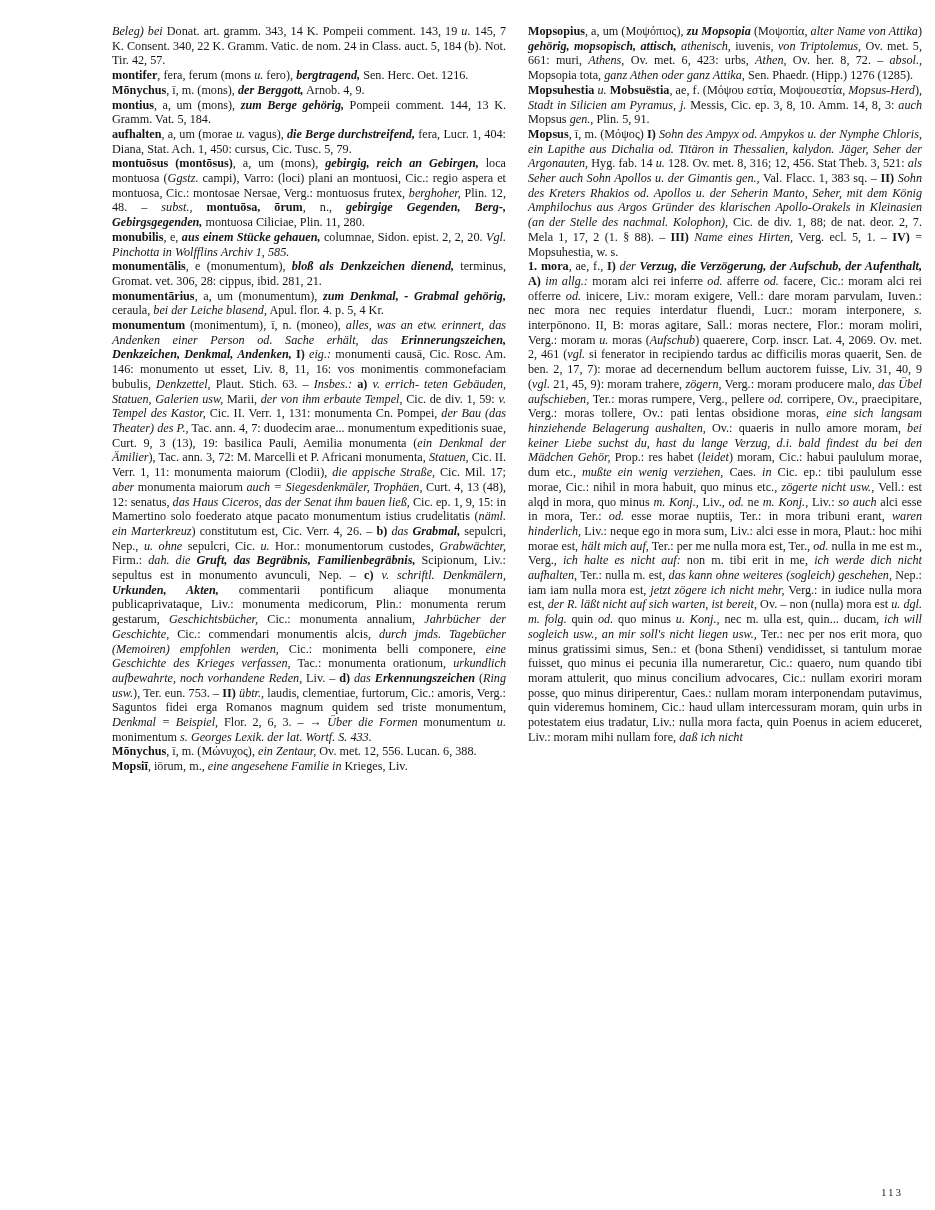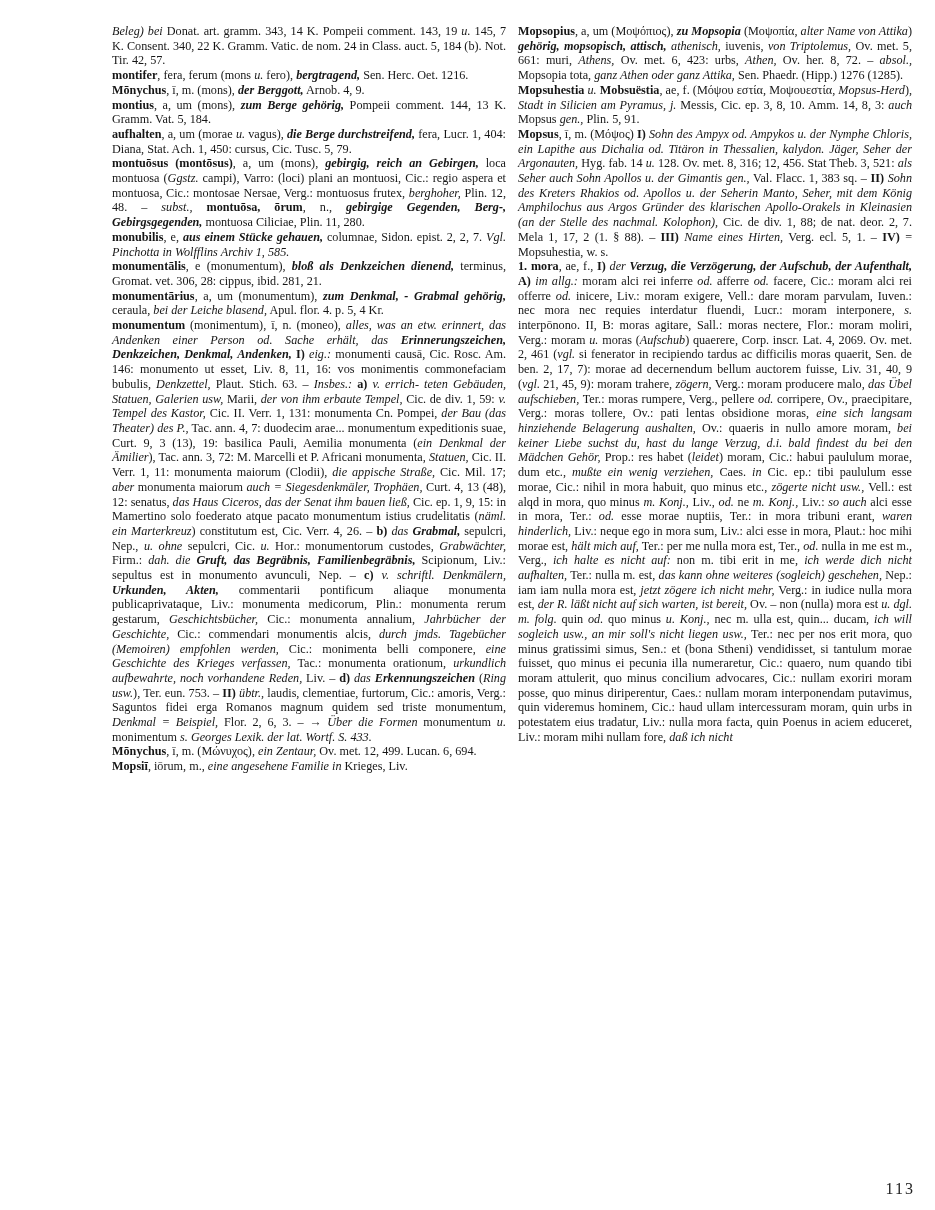--- a/index.html
+++ b/index.html
@@ -12,60 +12,60 @@
   .page{
     position:relative;
     width:935px;height:1210px;
     background:#ffffff;
     overflow:hidden;
   }
   .columns{
     position:absolute;
     top:24px;left:112px;
     display:flex;
-    gap:12px;
+    gap:22px;
   }
   .col{
     width:394px;
     text-align:justify;
     font-size:12.2px;
     line-height:14.7px;
     hyphens:auto;
   }
   p.entry{margin:0;padding:0;}
   .b{font-weight:bold;}
   .i{font-style:italic;}
   .bi{font-weight:bold;font-style:italic;}
   .page-number{
     position:absolute;
-    right:20px;
+    right:32px;
     bottom:12px;
-    font-size:16px;
+    font-size:11px;
     letter-spacing:2px;
     color:#222;
     margin-left:8px;
   }
 </style>
 </head>
 <body>
 
 <div class="page">
   <div class="columns">
     <div class="col">
         <p class="entry"><span class="i">Beleg) bei</span><span> Donat. art. gramm. 343, 14 K. Pompeii comment. 143, 19 </span><span class="i">u.</span><span> 145, 7 K. Consent. 340, 22 K. Gramm. Vatic. de nom. 24 in Class. auct. 5, 184 (b). Not. Tir. 42, 57.</span></p>
         <p class="entry"><span class="b">montifer</span><span>, fera, ferum (mons </span><span class="i">u.</span><span> fero), </span><span class="bi">bergtragend,</span><span> Sen. Herc. Oet. 1216.</span></p>
         <p class="entry"><span class="b">Mōnychus</span><span>, ī, m. (mons), </span><span class="bi">der Berggott,</span><span> Arnob. 4, 9.</span></p>
         <p class="entry"><span class="b">montius</span><span>, a, um (mons), </span><span class="bi">zum Berge gehörig,</span><span> Pompeii comment. 144, 13 K. Gramm. Vat. 5, 184.</span></p>
         <p class="entry"><span class="b">aufhalten</span><span>, a, um (morae </span><span class="i">u.</span><span> vagus), </span><span class="bi">die Berge durchstreifend,</span><span> fera, Lucr. 1, 404: Diana, Stat. Ach. 1, 450: cursus, Cic. Tusc. 5, 79.</span></p>
         <p class="entry"><span class="b">montuōsus (montōsus)</span><span>, a, um (mons), </span><span class="bi">gebirgig, reich an Gebirgen,</span><span> loca montuosa (</span><span class="i">Ggstz.</span><span> campi), Varro: (loci) plani an montuosi, Cic.: regio aspera et montuosa, Cic.: montosae Nersae, Verg.: montuosus frutex, </span><span class="i">berghoher,</span><span> Plin. 12, 48. – </span><span class="i">subst.,</span><span> </span><span class="b">montuōsa, ōrum</span><span>, n., </span><span class="bi">gebirgige Gegenden, Berg-, Gebirgsgegenden,</span><span> montuosa Ciliciae, Plin. 11, 280.</span></p>
-        <p class="entry"><span class="b">monubilis</span><span>, e, </span><span class="bi">aus einem Stücke gehauen,</span><span> columnae, Sidon. epist. 2, 2, 7. </span><span class="i">Vgl. Pinchotta in Wolfflins Archiv 1, 585.</span></p>
+        <p class="entry"><span class="b">monubilis</span><span>, e, </span><span class="bi">aus einem Stücke gehauen,</span><span> columnae, Sidon. epist. 2, 2, 20. </span><span class="i">Vgl. Pinchotta in Wolfflins Archiv 1, 585.</span></p>
         <p class="entry"><span class="b">monumentālis</span><span>, e (monumentum), </span><span class="bi">bloß als Denkzeichen dienend,</span><span> terminus, Gromat. vet. 306, 28: cippus, ibid. 281, 21.</span></p>
         <p class="entry"><span class="b">monumentārius</span><span>, a, um (monumentum), </span><span class="bi">zum Denkmal, - Grabmal gehörig,</span><span> ceraula, </span><span class="i">bei der Leiche blasend,</span><span> Apul. flor. 4. p. 5, 4 Kr.</span></p>
         <p class="entry"><span class="b">monumentum</span><span> (monimentum), ī, n. (moneo), </span><span class="i">alles, was an etw. erinnert, das Andenken einer Person od. Sache erhält, das </span><span class="bi">Erinnerungszeichen, Denkzeichen, Denkmal, Andenken,</span><span> </span><span class="b">I)</span><span> </span><span class="i">eig.:</span><span> monumenti causā, Cic. Rosc. Am. 146: monumento ut esset, Liv. 8, 11, 16: vos monimentis commonefaciam bubulis, </span><span class="i">Denkzettel,</span><span> Plaut. Stich. 63. – </span><span class="i">Insbes.:</span><span> </span><span class="b">a)</span><span> </span><span class="i">v. errich- teten Gebäuden, Statuen, Galerien usw,</span><span> Marii, </span><span class="i">der von ihm erbaute Tempel,</span><span> Cic. de div. 1, 59: </span><span class="i">v. Tempel des Kastor,</span><span> Cic. II. Verr. 1, 131: monumenta Cn. Pompei, </span><span class="i">der Bau (das Theater) des P.,</span><span> Tac. ann. 4, 7: duodecim arae... monumentum expeditionis suae, Curt. 9, 3 (13), 19: basilica Pauli, Aemilia monumenta (</span><span class="i">ein Denkmal der Ämilier</span><span>), Tac. ann. 3, 72: M. Marcelli et P. Africani monumenta, </span><span class="i">Statuen,</span><span> Cic. II. Verr. 1, 11: monumenta maiorum (Clodii), </span><span class="i">die appische Straße,</span><span> Cic. Mil. 17; </span><span class="i">aber</span><span> monumenta maiorum </span><span class="i">auch = Siegesdenkmäler, Trophäen,</span><span> Curt. 4, 13 (48), 12: senatus, </span><span class="i">das Haus Ciceros, das der Senat ihm bauen ließ,</span><span> Cic. ep. 1, 9, 15: in Mamertino solo foederato atque pacato monumentum istius crudelitatis (</span><span class="i">näml. ein Marterkreuz</span><span>) constitutum est, Cic. Verr. 4, 26. – </span><span class="b">b)</span><span class="i"> das </span><span class="bi">Grabmal,</span><span> sepulcri, Nep., </span><span class="i">u. ohne</span><span> sepulcri, Cic. </span><span class="i">u.</span><span> Hor.: monumentorum custodes, </span><span class="i">Grabwächter,</span><span> Firm.: </span><span class="i">dah. die </span><span class="bi">Gruft, das Begräbnis, Familienbegräbnis,</span><span> Scipionum, Liv.: sepultus est in monumento avunculi, Nep. – </span><span class="b">c)</span><span> </span><span class="i">v. schriftl. Denkmälern, </span><span class="bi">Urkunden, Akten,</span><span> commentarii pontificum aliaque monumenta publicaprivataque, Liv.: monumenta medicorum, Plin.: monumenta rerum gestarum, </span><span class="i">Geschichtsbücher,</span><span> Cic.: monumenta annalium, </span><span class="i">Jahrbücher der Geschichte,</span><span> Cic.: commendari monumentis alcis, </span><span class="i">durch jmds. Tagebücher (Memoiren) empfohlen werden,</span><span> Cic.: monimenta belli componere, </span><span class="i">eine Geschichte des Krieges verfassen,</span><span> Tac.: monumenta orationum, </span><span class="i">urkundlich aufbewahrte, noch vorhandene Reden,</span><span> Liv. – </span><span class="b">d)</span><span class="i"> das </span><span class="bi">Erkennungszeichen</span><span> (</span><span class="i">Ring usw.</span><span>), Ter. eun. 753. – </span><span class="b">II)</span><span> </span><span class="i">übtr.,</span><span> laudis, clementiae, furtorum, Cic.: amoris, Verg.: Saguntos fidei erga Romanos magnum quidem sed triste monumentum, </span><span class="i">Denkmal = Beispiel,</span><span> Flor. 2, 6, 3. – → </span><span class="i">Über die Formen</span><span> monumentum </span><span class="i">u.</span><span> monimentum </span><span class="i">s. Georges Lexik. der lat. Wortf. S. 433.</span></p>
-        <p class="entry"><span class="b">Mōnychus</span><span>, ī, m. (Μώνυχος), </span><span class="i">ein Zentaur,</span><span> Ov. met. 12, 499. Lucan. 6, 694.</span></p>
+        <p class="entry"><span class="b">Mōnychus</span><span>, ī, m. (Μώνυχος), </span><span class="i">ein Zentaur,</span><span> Ov. met. 12, 556. Lucan. 6, 388.</span></p>
         <p class="entry"><span class="b">Mopsiī</span><span>, iōrum, m., </span><span class="i">eine angesehene Familie in</span><span> Krieges, Liv.</span></p>
       </div>
     <div class="col">
         <p class="entry"><span class="b">Mopsopius</span><span>, a, um (Μοψόπιος), </span><span class="bi">zu Mopsopia</span><span> (Μοψοπία, </span><span class="i">alter Name von Attika</span><span>) </span><span class="bi">gehörig, mopsopisch, attisch,</span><span> </span><span class="i">athenisch,</span><span> iuvenis, </span><span class="i">von Triptolemus,</span><span> Ov. met. 5, 661: muri, </span><span class="i">Athens,</span><span> Ov. met. 6, 423: urbs, </span><span class="i">Athen,</span><span> Ov. her. 8, 72. – </span><span class="i">absol.,</span><span> Mopsopia tota, </span><span class="i">ganz Athen oder ganz Attika,</span><span> Sen. Phaedr. (Hipp.) 1276 (1285).</span></p>
         <p class="entry"><span class="b">Mopsuhestia</span><span class="i"> u. </span><span class="b">Mobsuëstia</span><span>, ae, f. (Μόψου εστία, Μοψουεστία, </span><span class="i">Mopsus-Herd</span><span>), </span><span class="i">Stadt in Silicien am Pyramus, j.</span><span> Messis, Cic. ep. 3, 8, 10. Amm. 14, 8, 3: </span><span class="i">auch</span><span> Mopsus </span><span class="i">gen.,</span><span> Plin. 5, 91.</span></p>
         <p class="entry"><span class="b">Mopsus</span><span>, ī, m. (Μόψος) </span><span class="b">I)</span><span> </span><span class="i">Sohn des Ampyx od. Ampykos u. der Nymphe Chloris, ein Lapithe aus Dichalia od. Titäron in Thessalien, kalydon. Jäger, Seher der Argonauten,</span><span> Hyg. fab. 14 </span><span class="i">u.</span><span> 128. Ov. met. 8, 316; 12, 456. Stat Theb. 3, 521: </span><span class="i">als Seher auch Sohn Apollos u. der Gimantis gen.,</span><span> Val. Flacc. 1, 383 sq. – </span><span class="b">II)</span><span> </span><span class="i">Sohn des Kreters Rhakios od. Apollos u. der Seherin Manto, Seher, mit dem König Amphilochus aus Argos Gründer des klarischen Apollo-Orakels in Kleinasien (an der Stelle des nachmal. Kolophon),</span><span> Cic. de div. 1, 88; de nat. deor. 2, 7. Mela 1, 17, 2 (1. § 88). – </span><span class="b">III)</span><span> </span><span class="i">Name eines Hirten,</span><span> Verg. ecl. 5, 1. – </span><span class="b">IV)</span><span> = Mopsuhestia, w. s.</span></p>
         <p class="entry"><span class="b">1. mora</span><span>, ae, f., </span><span class="b">I)</span><span class="i"> der </span><span class="bi">Verzug, die Verzögerung, der Aufschub, der Aufenthalt,</span><span> </span><span class="b">A)</span><span> </span><span class="i">im allg.:</span><span> moram alci rei inferre </span><span class="i">od.</span><span> afferre </span><span class="i">od.</span><span> facere, Cic.: moram alci rei offerre </span><span class="i">od.</span><span> inicere, Liv.: moram exigere, Vell.: dare moram parvulam, Iuven.: nec mora nec requies interdatur fluendi, Lucr.: moram interponere, </span><span class="i">s.</span><span> interpōnono. II, B: moras agitare, Sall.: moras nectere, Flor.: moram moliri, Verg.: moram </span><span class="i">u.</span><span> moras (</span><span class="i">Aufschub</span><span>) quaerere, Corp. inscr. Lat. 4, 2069. Ov. met. 2, 461 (</span><span class="i">vgl.</span><span> si fenerator in recipiendo tardus ac difficilis moras quaerit, Sen. de ben. 2, 17, 7): morae ad decernendum bellum auctorem fuisse, Liv. 31, 40, 9 (</span><span class="i">vgl.</span><span> 21, 45, 9): moram trahere, </span><span class="i">zögern,</span><span> Verg.: moram producere malo, </span><span class="i">das Übel aufschieben,</span><span> Ter.: moras rumpere, Verg., pellere </span><span class="i">od.</span><span> corripere, Ov., praecipitare, Verg.: moras tollere, Ov.: pati lentas obsidione moras, </span><span class="i">eine sich langsam hinziehende Belagerung aushalten,</span><span> Ov.: quaeris in nullo amore moram, </span><span class="i">bei keiner Liebe suchst du, hast du lange Verzug, d.i. bald findest du bei den Mädchen Gehör,</span><span> Prop.: res habet (</span><span class="i">leidet</span><span>) moram, Cic.: habui paululum morae, dum etc., </span><span class="i">mußte ein wenig verziehen,</span><span> Caes. </span><span class="i">in</span><span> Cic. ep.: tibi paululum esse morae, Cic.: nihil in mora habuit, quo minus etc., </span><span class="i">zögerte nicht usw.,</span><span> Vell.: est alqd in mora, quo minus </span><span class="i">m. Konj.,</span><span> Liv., </span><span class="i">od.</span><span> ne </span><span class="i">m. Konj.,</span><span> Liv.: </span><span class="i">so auch</span><span> alci esse in mora, Ter.: </span><span class="i">od.</span><span> esse morae nuptiis, Ter.: in mora tribuni erant, </span><span class="i">waren hinderlich,</span><span> Liv.: neque ego in mora sum, Liv.: alci esse in mora, Plaut.: hoc mihi morae est, </span><span class="i">hält mich auf,</span><span> Ter.: per me nulla mora est, Ter., </span><span class="i">od.</span><span> nulla in me est m., Verg., </span><span class="i">ich halte es nicht auf:</span><span> non m. tibi erit in me, </span><span class="i">ich werde dich nicht aufhalten,</span><span> Ter.: nulla m. est, </span><span class="i">das kann ohne weiteres (sogleich) geschehen,</span><span> Nep.: iam iam nulla mora est, </span><span class="i">jetzt zögere ich nicht mehr,</span><span> Verg.: in iudice nulla mora est, </span><span class="i">der R. läßt nicht auf sich warten, ist bereit,</span><span> Ov. – non (nulla) mora est </span><span class="i">u. dgl. m. folg.</span><span> quin </span><span class="i">od.</span><span> quo minus </span><span class="i">u. Konj.,</span><span> nec m. ulla est, quin... ducam, </span><span class="i">ich will sogleich usw., an mir soll's nicht liegen usw.,</span><span> Ter.: nec per nos erit mora, quo minus gratissimi simus, Sen.: et (bona Stheni) vendidisset, si tantulum morae fuisset, quo minus ei pecunia illa numeraretur, Cic.: quaero, num quando tibi moram attulerit, quo minus concilium advocares, Cic.: nullam exoriri moram posse, quo minus diriperentur, Caes.: nullam moram interponendam putavimus, quin videremus hominem, Cic.: haud ullam intercessuram moram, quin urbs in potestatem eius tradatur, Liv.: nulla mora facta, quin Poenus in aciem educeret, Liv.: moram mihi nullam fore, </span><span class="i">daß ich nicht</span></p>
       </div>
   </div>
   <div class="page-number">113</div>

